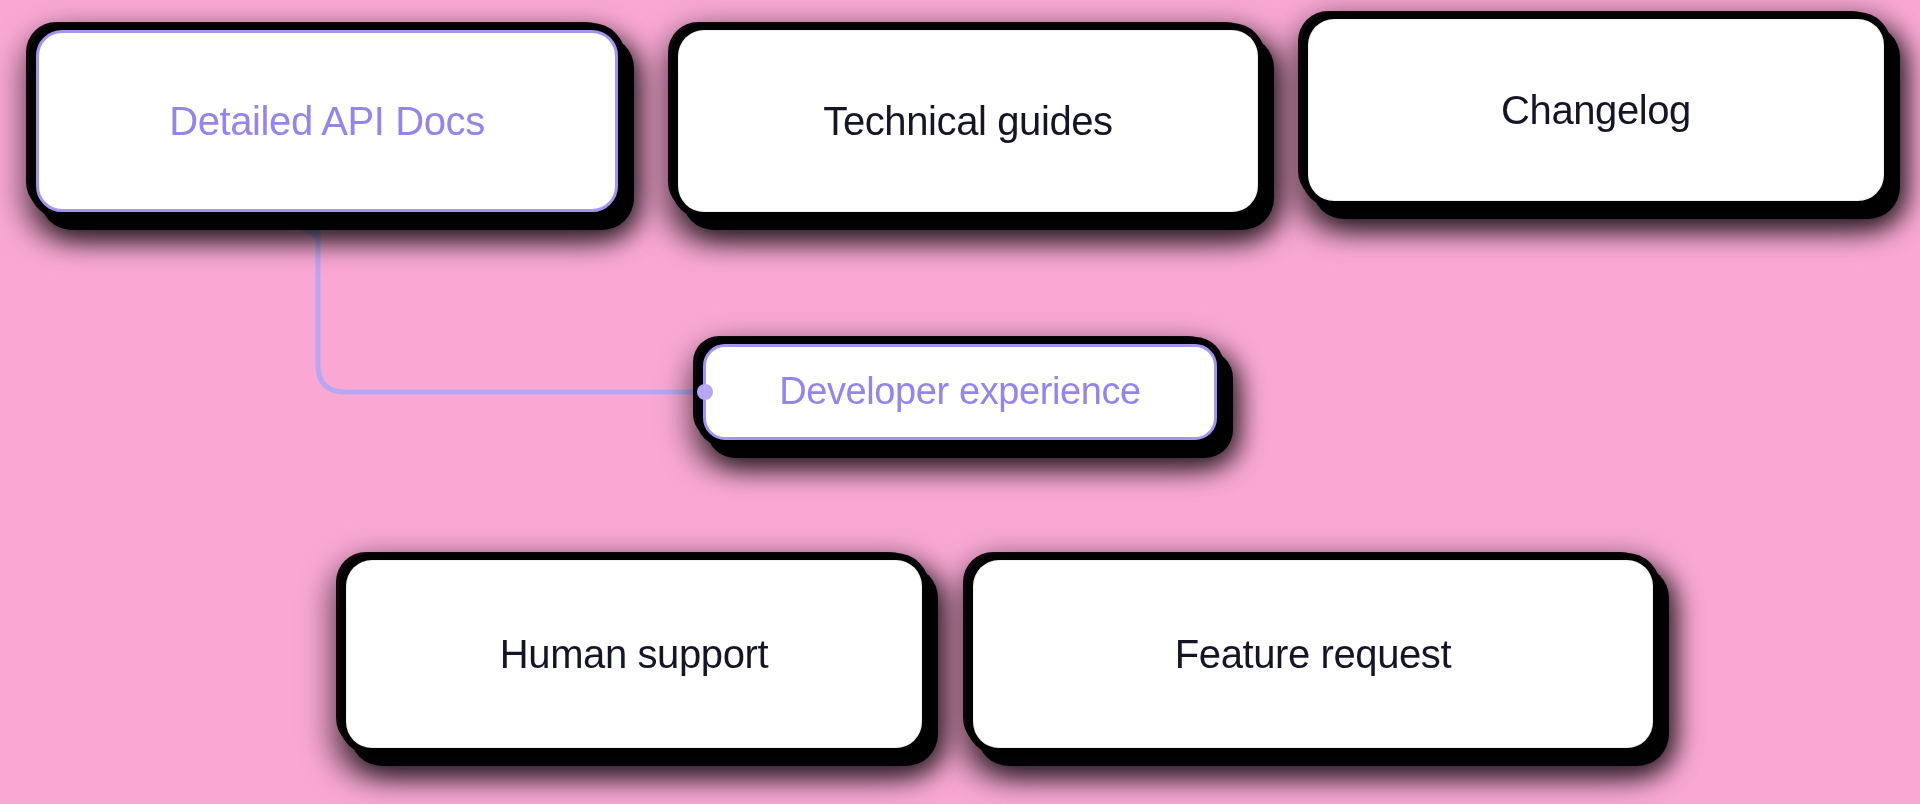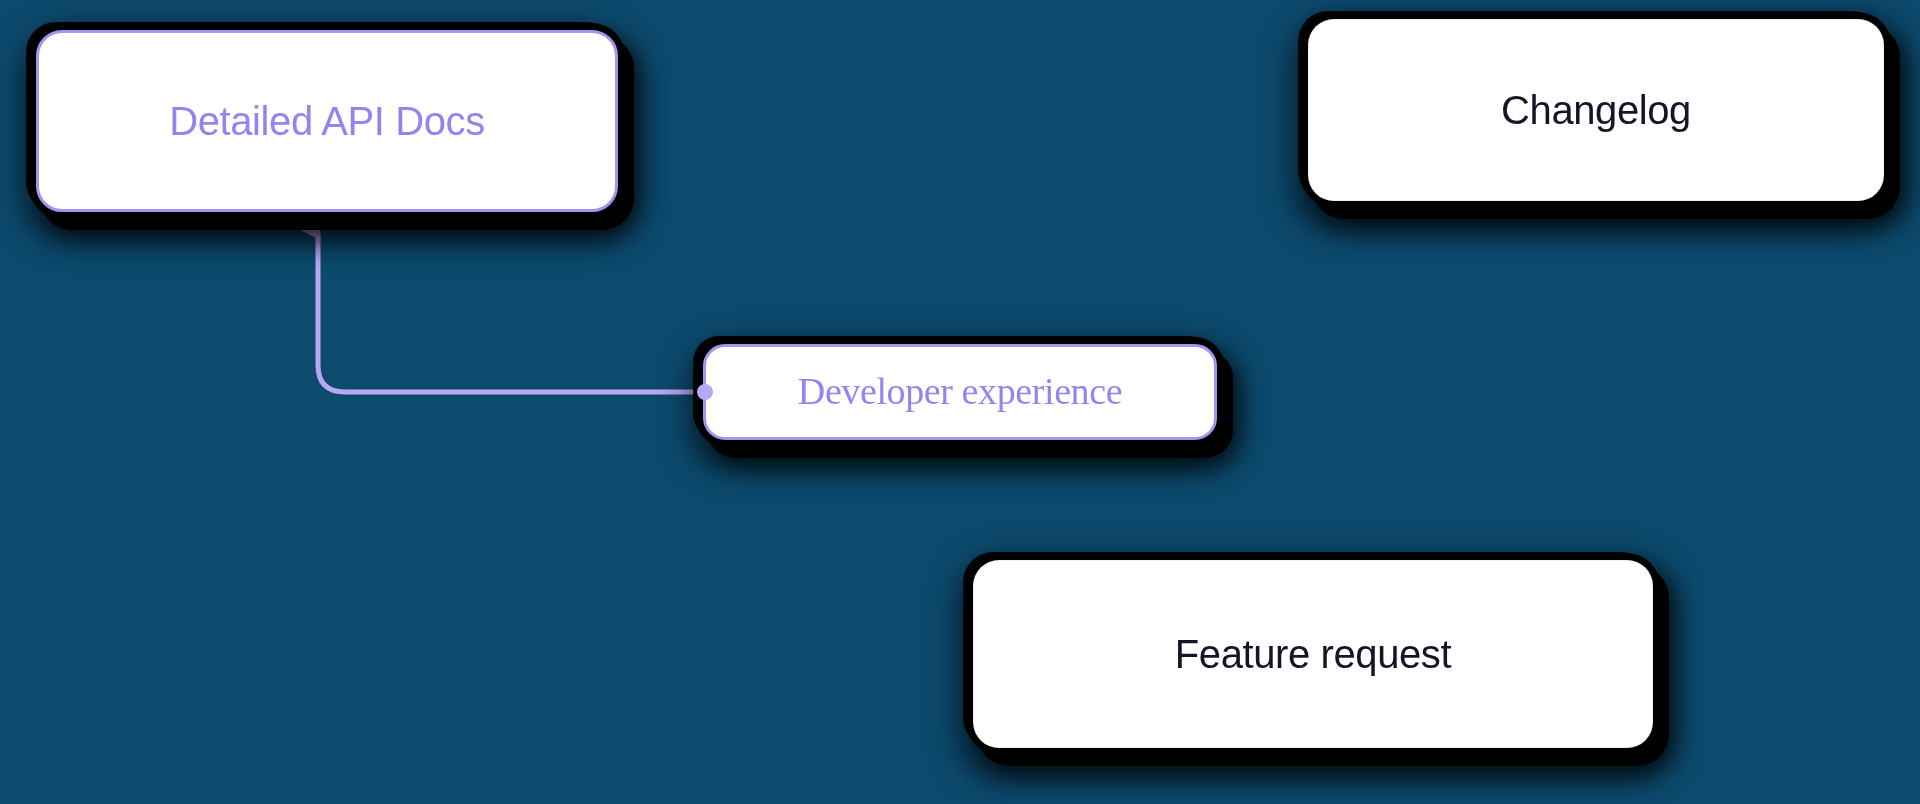--- a/index.html
+++ b/index.html
@@ -5,21 +5,21 @@
 <style>
   html, body {
     margin: 0;
     padding: 0;
     background: #4C6773;
   }
   #canvas {
     position: relative;
     width: 1920px;
     height: 804px;
-    background: #0c4a6e;
+    background: #f9a8d4;
     overflow: hidden;
     font-family: "Liberation Sans", "DejaVu Sans", sans-serif;
   }
   .edge-layer {
     position: absolute;
     left: 0;
     top: 0;
     width: 1920px;
     height: 804px;
     pointer-events: none;
@@ -65,21 +65,21 @@
     border: 3px solid #a394f0;
   }
   .node.accent .label { color: #9584f0; }
 
   
   #node-detailed-api-docs { left: 36px;  top: 30px;  width: 582px; height: 182px; }
   #node-technical-guides  { left: 678px; top: 30px;  width: 580px; height: 182px; }
   #node-changelog         { left: 1308px;top: 19px;  width: 576px; height: 182px; }
   #node-developer-experience { left: 703px; top: 344px; width: 514px; height: 96px; border-radius: 22px; }
   #node-developer-experience::after { border-radius: 29px; }
-  #node-developer-experience .label { font-size: 38px; font-family: Liberation Serif, serif; }
+  #node-developer-experience .label { font-size: 38px; }
   #node-human-support     { left: 346px; top: 560px; width: 576px; height: 188px; }
   #node-feature-request   { left: 973px; top: 560px; width: 680px; height: 188px; }
 
   .port-dot {
     position: absolute;
     width: 16px;
     height: 16px;
     border-radius: 50%;
     background: #b7a7f3;
     z-index: 4;
@@ -101,27 +101,33 @@
 
     <path d="M 700 392 L 345 392 Q 318 392 318 365 L 318 222" fill="none" stroke="#B7A7F3" stroke-width="5" stroke-linecap="round" marker-end="url(#arrow-up)"></path>
   </svg>
 
   <span class="port-dot"></span>
 
   <div class="node accent" id="node-detailed-api-docs">
     <span class="label">Detailed API Docs</span>
   </div>
 
+  <div class="node plain" id="node-technical-guides">
+    <span class="label">Technical guides</span>
+  </div>
 
   <div class="node plain" id="node-changelog">
     <span class="label">Changelog</span>
   </div>
 
   <div class="node accent" id="node-developer-experience">
     <span class="label">Developer experience</span>
   </div>
 
+  <div class="node plain" id="node-human-support">
+    <span class="label">Human support</span>
+  </div>
 
   <div class="node plain" id="node-feature-request">
     <span class="label">Feature request</span>
   </div>
 
 </div>
 
 </body></html>

